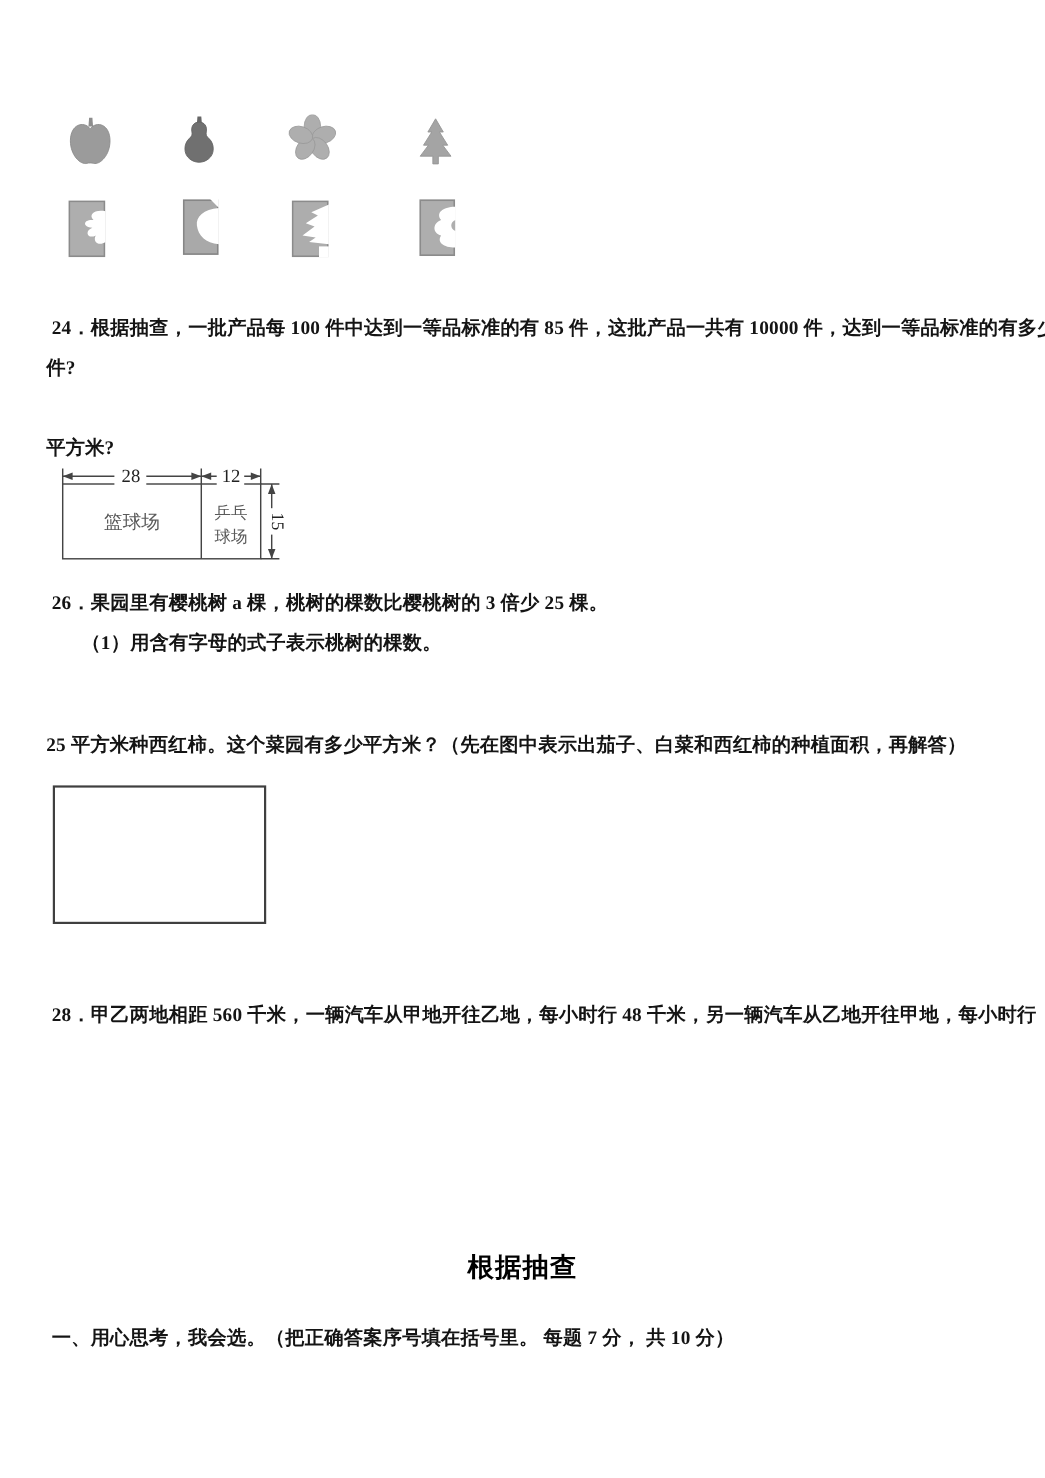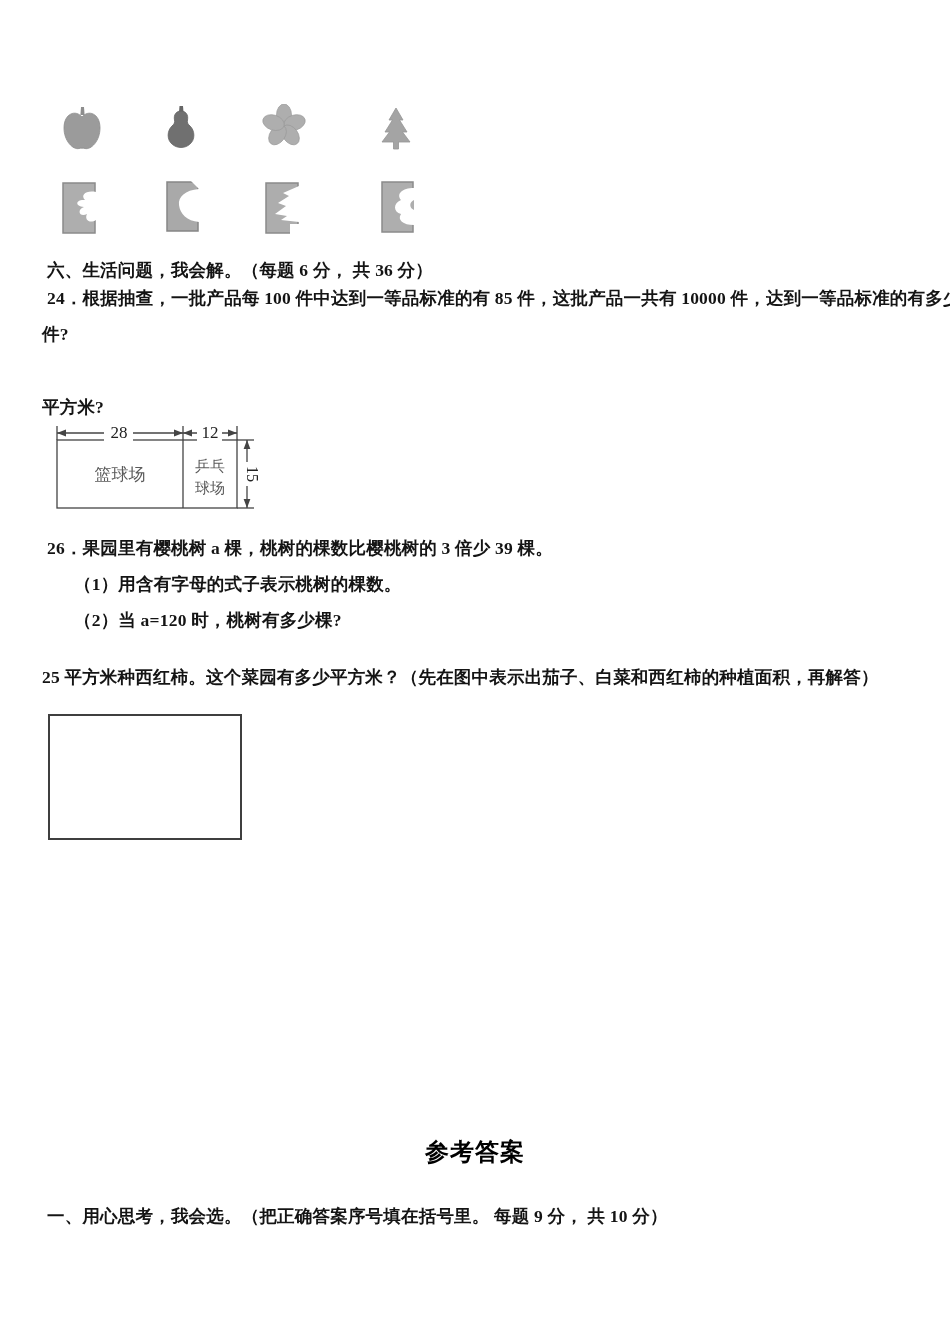--- a/index.html
+++ b/index.html
@@ -74,21 +74,20 @@
       <rect x="25" y="42" width="9" height="10" fill="#ffffff"></rect>
     </svg>
 
     <svg class="shape-svg" style="left:381px;top:181px" width="33" height="52" viewBox="0 0 33 52">
       <rect x="1" y="1" width="31" height="50" fill="#aeaeae" stroke="#8b8b8b" stroke-width="1.5"></rect>
       <path d="M33 7 C21 7 15 13 20 19 C12 22 12 31 20 33 C16 39 22 44 33 44 Z" fill="#ffffff"></path>
       <path d="M33 19 C28 21 28 27 33 29 Z" fill="#aeaeae"></path>
     </svg>
   </div>
 
-  <div class="line" style="top:258px">六、生活问题，我会解。（每题 6 分， 共 36 分）</div>
 
   <div class="line" style="top:286px">24．根据抽查，一批产品每 100 件中达到一等品标准的有 85 件，这批产品一共有 10000 件，达到一等品标准的有多少</div>
   <div class="line cont" style="top:322px">件?</div>
 
   <div class="line cont" style="top:395px">平方米?</div>
 
   <svg class="diagram" width="250" height="100" viewBox="0 0 250 100">
     <g stroke="#444" stroke-width="1.3" fill="none">
       <rect x="11" y="22" width="180" height="68"></rect>
       <line x1="137" y1="22" x2="137" y2="90"></line>
@@ -113,26 +112,26 @@
     <rect x="151" y="6" width="25" height="17" fill="#ffffff"></rect>
     <rect x="193" y="44" width="16" height="24" fill="#ffffff"></rect>
     <text x="73" y="20" text-anchor="middle" font-size="17" fill="#222">28</text>
     <text x="164" y="20" text-anchor="middle" font-size="17" fill="#222">12</text>
     <text x="201" y="56" text-anchor="middle" font-size="16" fill="#222" transform="rotate(90 201 56)">15</text>
     <text x="74" y="62" text-anchor="middle" font-size="17" fill="#5a5a5a">篮球场</text>
     <text x="164" y="53" text-anchor="middle" font-size="15" fill="#5a5a5a">乒乓</text>
     <text x="164" y="75" text-anchor="middle" font-size="15" fill="#5a5a5a">球场</text>
   </svg>
 
-  <div class="line" style="top:536px">26．果园里有樱桃树 a 棵，桃树的棵数比樱桃树的 3 倍少 39 棵。</div>
+  <div class="line" style="top:536px">26．果园里有樱桃树 a 棵，桃树的棵数比樱桃树的 3 倍少 25 棵。</div>
   <div class="line sub" style="top:572px">（1）用含有字母的式子表示桃树的棵数。</div>
-  <div class="line sub" style="top:608px">（2）当 a=120 时，桃树有多少棵?</div>
 
   <div class="line cont" style="top:665px">25 平方米种西红柿。这个菜园有多少平方米？（先在图中表示出茄子、白菜和西红柿的种植面积，再解答）</div>
 
   <div class="answer-box"></div>
 
+  <div class="line" style="top:910px">28．甲乙两地相距 560 千米，一辆汽车从甲地开往乙地，每小时行 48 千米，另一辆汽车从乙地开往甲地，每小时行</div>
 
-  <div class="answers-title">参考答案</div>
+  <div class="answers-title">根据抽查</div>
 
-  <div class="line" style="top:1204px">一、用心思考，我会选。（把正确答案序号填在括号里。 每题 9 分， 共 10 分）</div>
+  <div class="line" style="top:1204px">一、用心思考，我会选。（把正确答案序号填在括号里。 每题 7 分， 共 10 分）</div>
 
 </div>
 
 </body></html>

